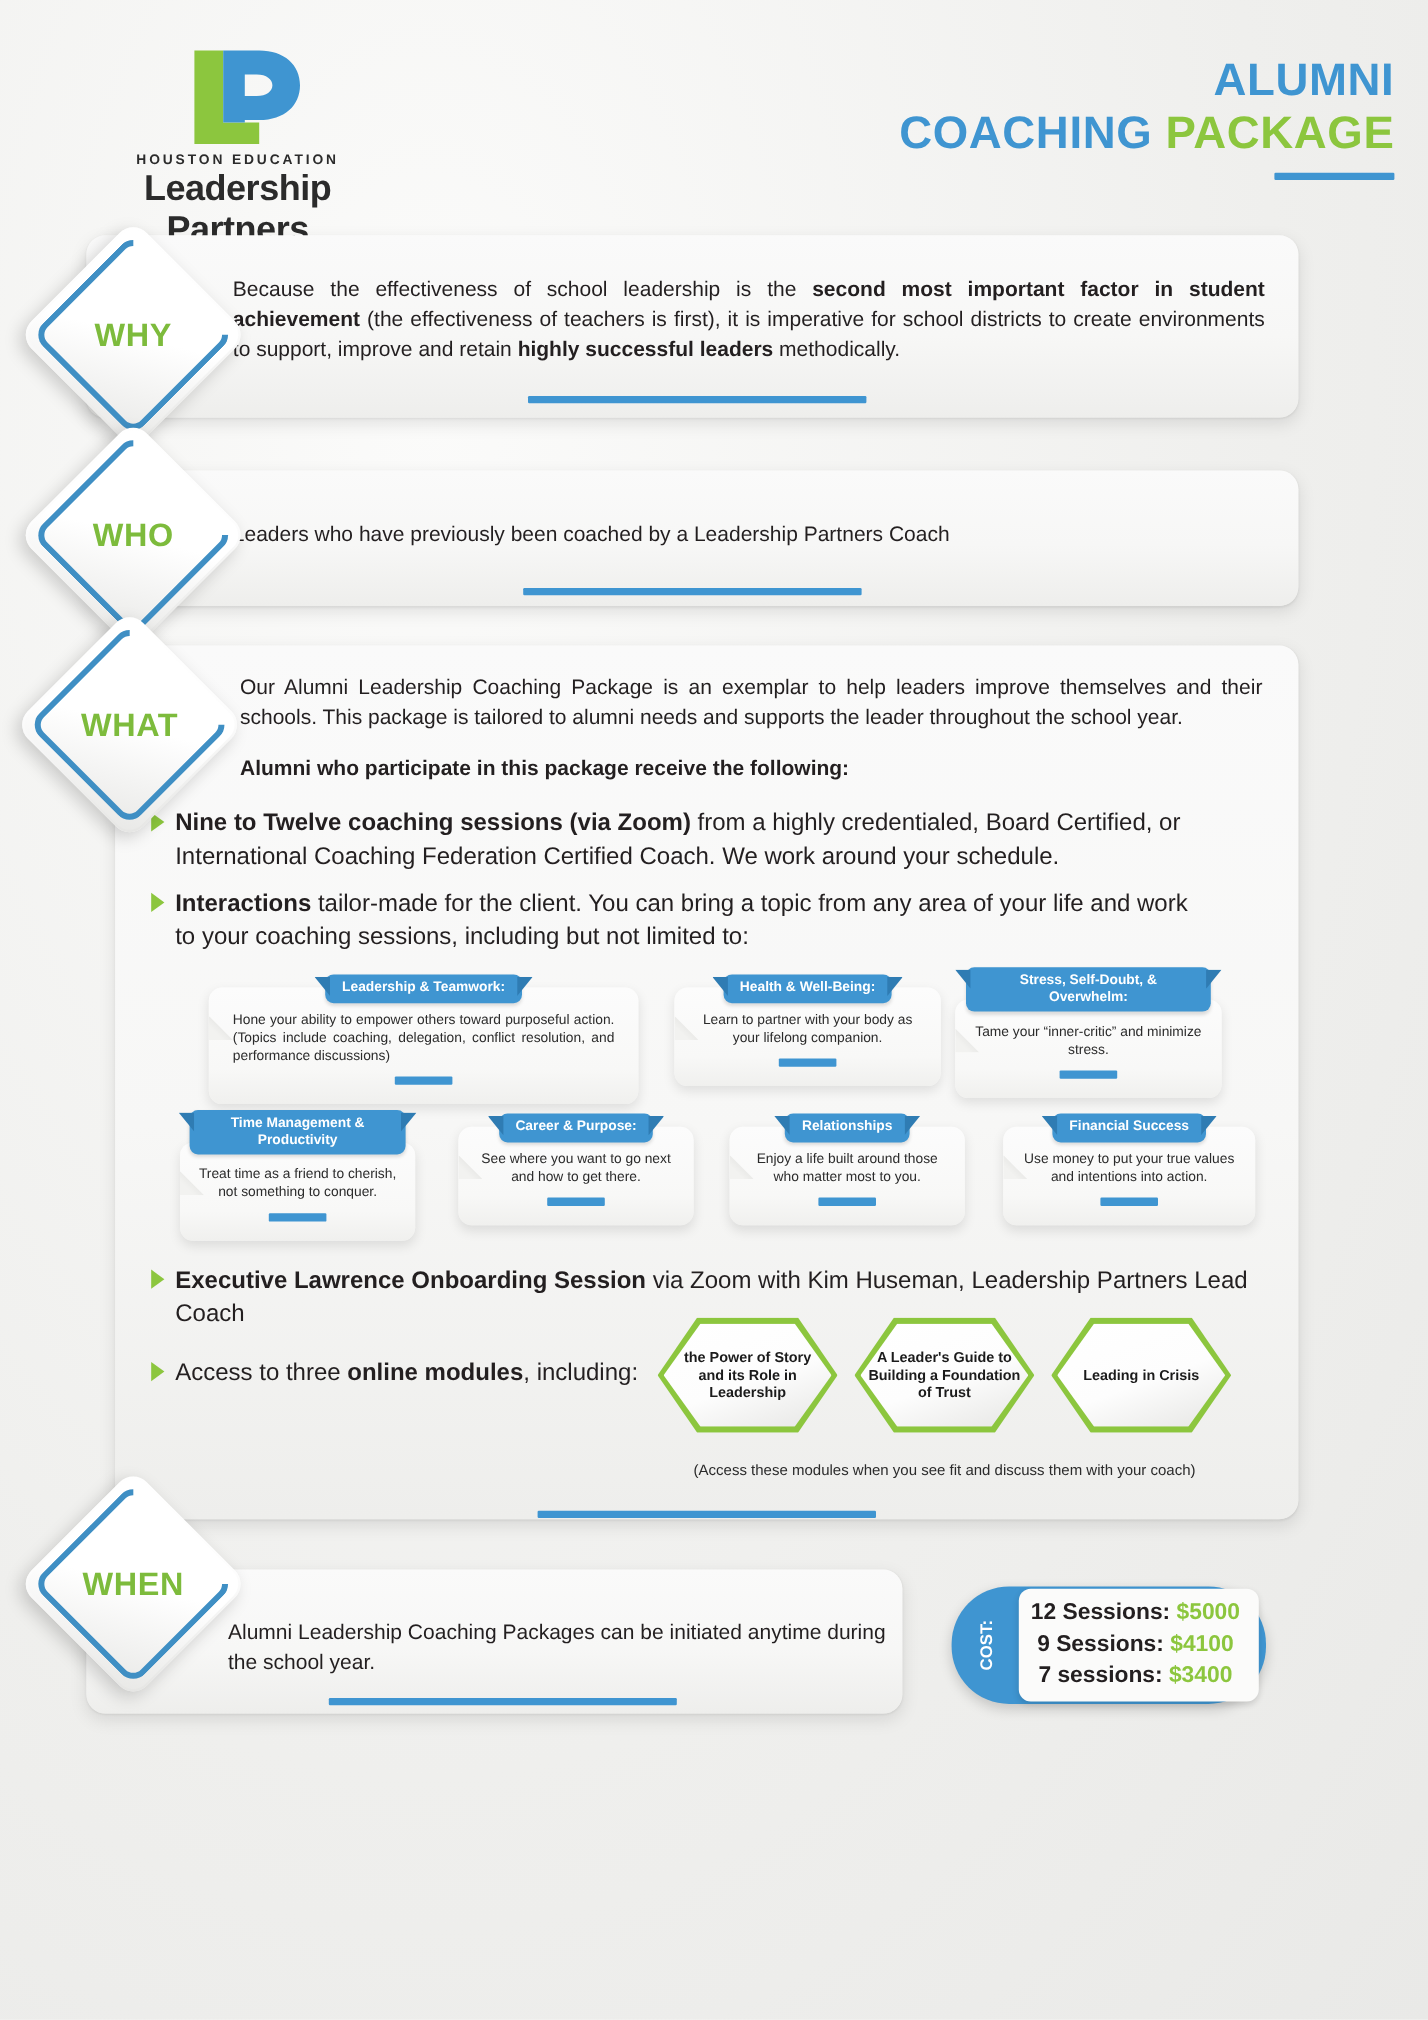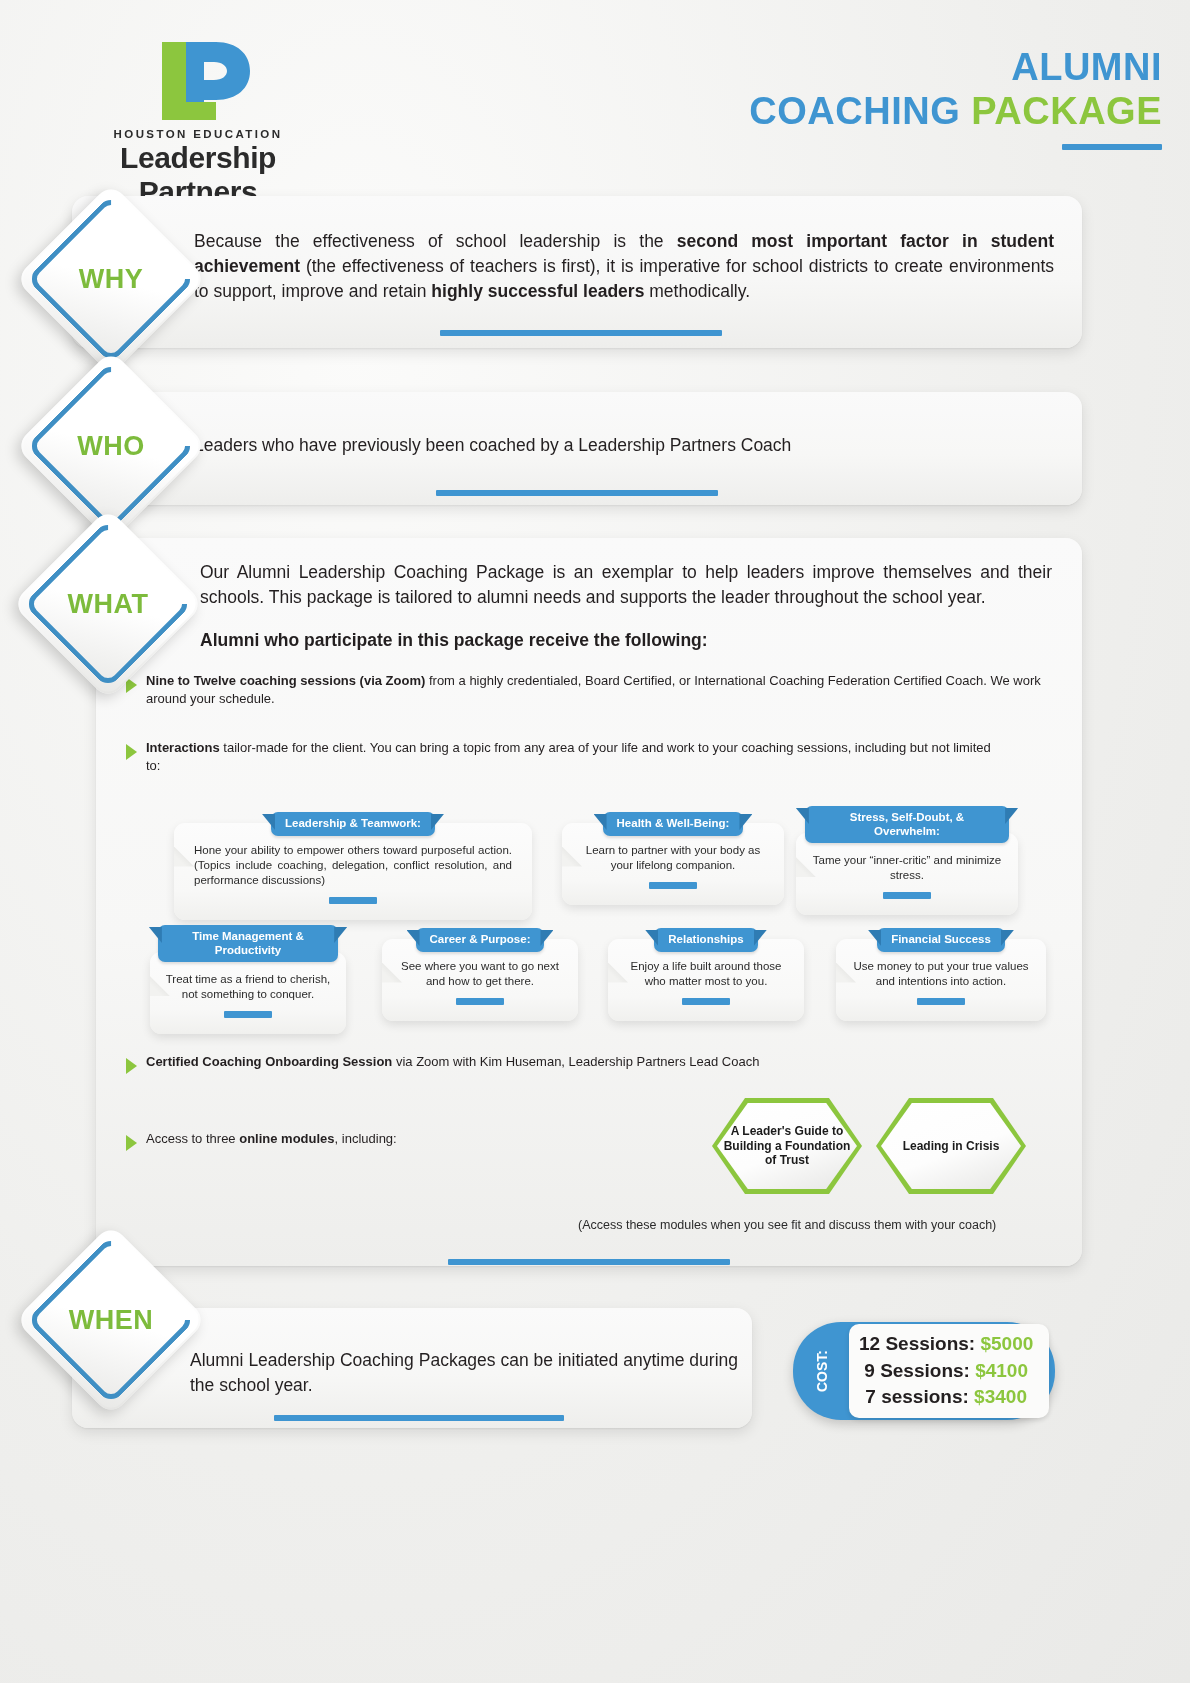--- a/index.html
+++ b/index.html
@@ -91,21 +91,21 @@
   .body-text b { font-weight: 700; }
 
   .bullet-row { position: absolute; display: flex; gap: 9px; }
   .bullet-arrow {
     flex: 0 0 auto; margin-top: 5px;
     width: 0; height: 0;
     border-top: 8px solid transparent;
     border-bottom: 8px solid transparent;
     border-left: 11px solid #8cc63e;
   }
-  .bullet-text { font-size: 13px; line-height: 1.42; color: #231f20; }
+  .bullet-text { font-size: 20px; line-height: 1.42; color: #231f20; }
   .bullet-text b { font-weight: 700; }
 
   
   .tcard { position: absolute; }
   .tcard .ribbon {
     position: relative; margin: 0 auto;
     background: #3f95d1; color: #fff;
     font-size: 11.5px; font-weight: 700; text-align: center;
     border-radius: 7px; padding: 5px 14px;
     z-index: 3; line-height: 1.18;
@@ -322,28 +322,33 @@
     <div class="ribbon">Financial Success</div>
     <div class="panelbox">
       <div class="fold"></div>
       <div>Use money to put your true values and intentions into action.</div>
       <div class="bar"></div>
     </div>
   </div>
 
   <div class="bullet-row" style="left:126px; top:1053px; width:930px;">
     <div class="bullet-arrow"></div>
-    <div class="bullet-text"><b>Certified Coaching Onboarding Session</b><span> via Zoom with Kim Huseman, Leadership Partners Lead Coach</span></div>
+    <div class="bullet-text"><b>Executive Lawrence Onboarding Session</b><span> via Zoom with Kim Huseman, Leadership Partners Lead Coach</span></div>
   </div>
 
   <div class="bullet-row" style="left:126px; top:1130px; width:420px;">
     <div class="bullet-arrow"></div>
     <div class="bullet-text"><span>Access to three </span><b>online modules</b><span>, including:</span></div>
   </div>
 
+  <div class="hex" style="left:548px; top:1098px;">
+    <div class="hbg"></div>
+      <div class="hin"></div>
+    <div class="htxt">the Power of Story and its Role in Leadership</div>
+  </div>
   <div class="hex" style="left:712px; top:1098px;">
     <div class="hbg"></div>
       <div class="hin"></div>
     <div class="htxt">A Leader's Guide to Building a Foundation of Trust</div>
   </div>
   <div class="hex" style="left:876px; top:1098px;">
     <div class="hbg"></div>
       <div class="hin"></div>
     <div class="htxt">Leading in Crisis</div>
   </div>

